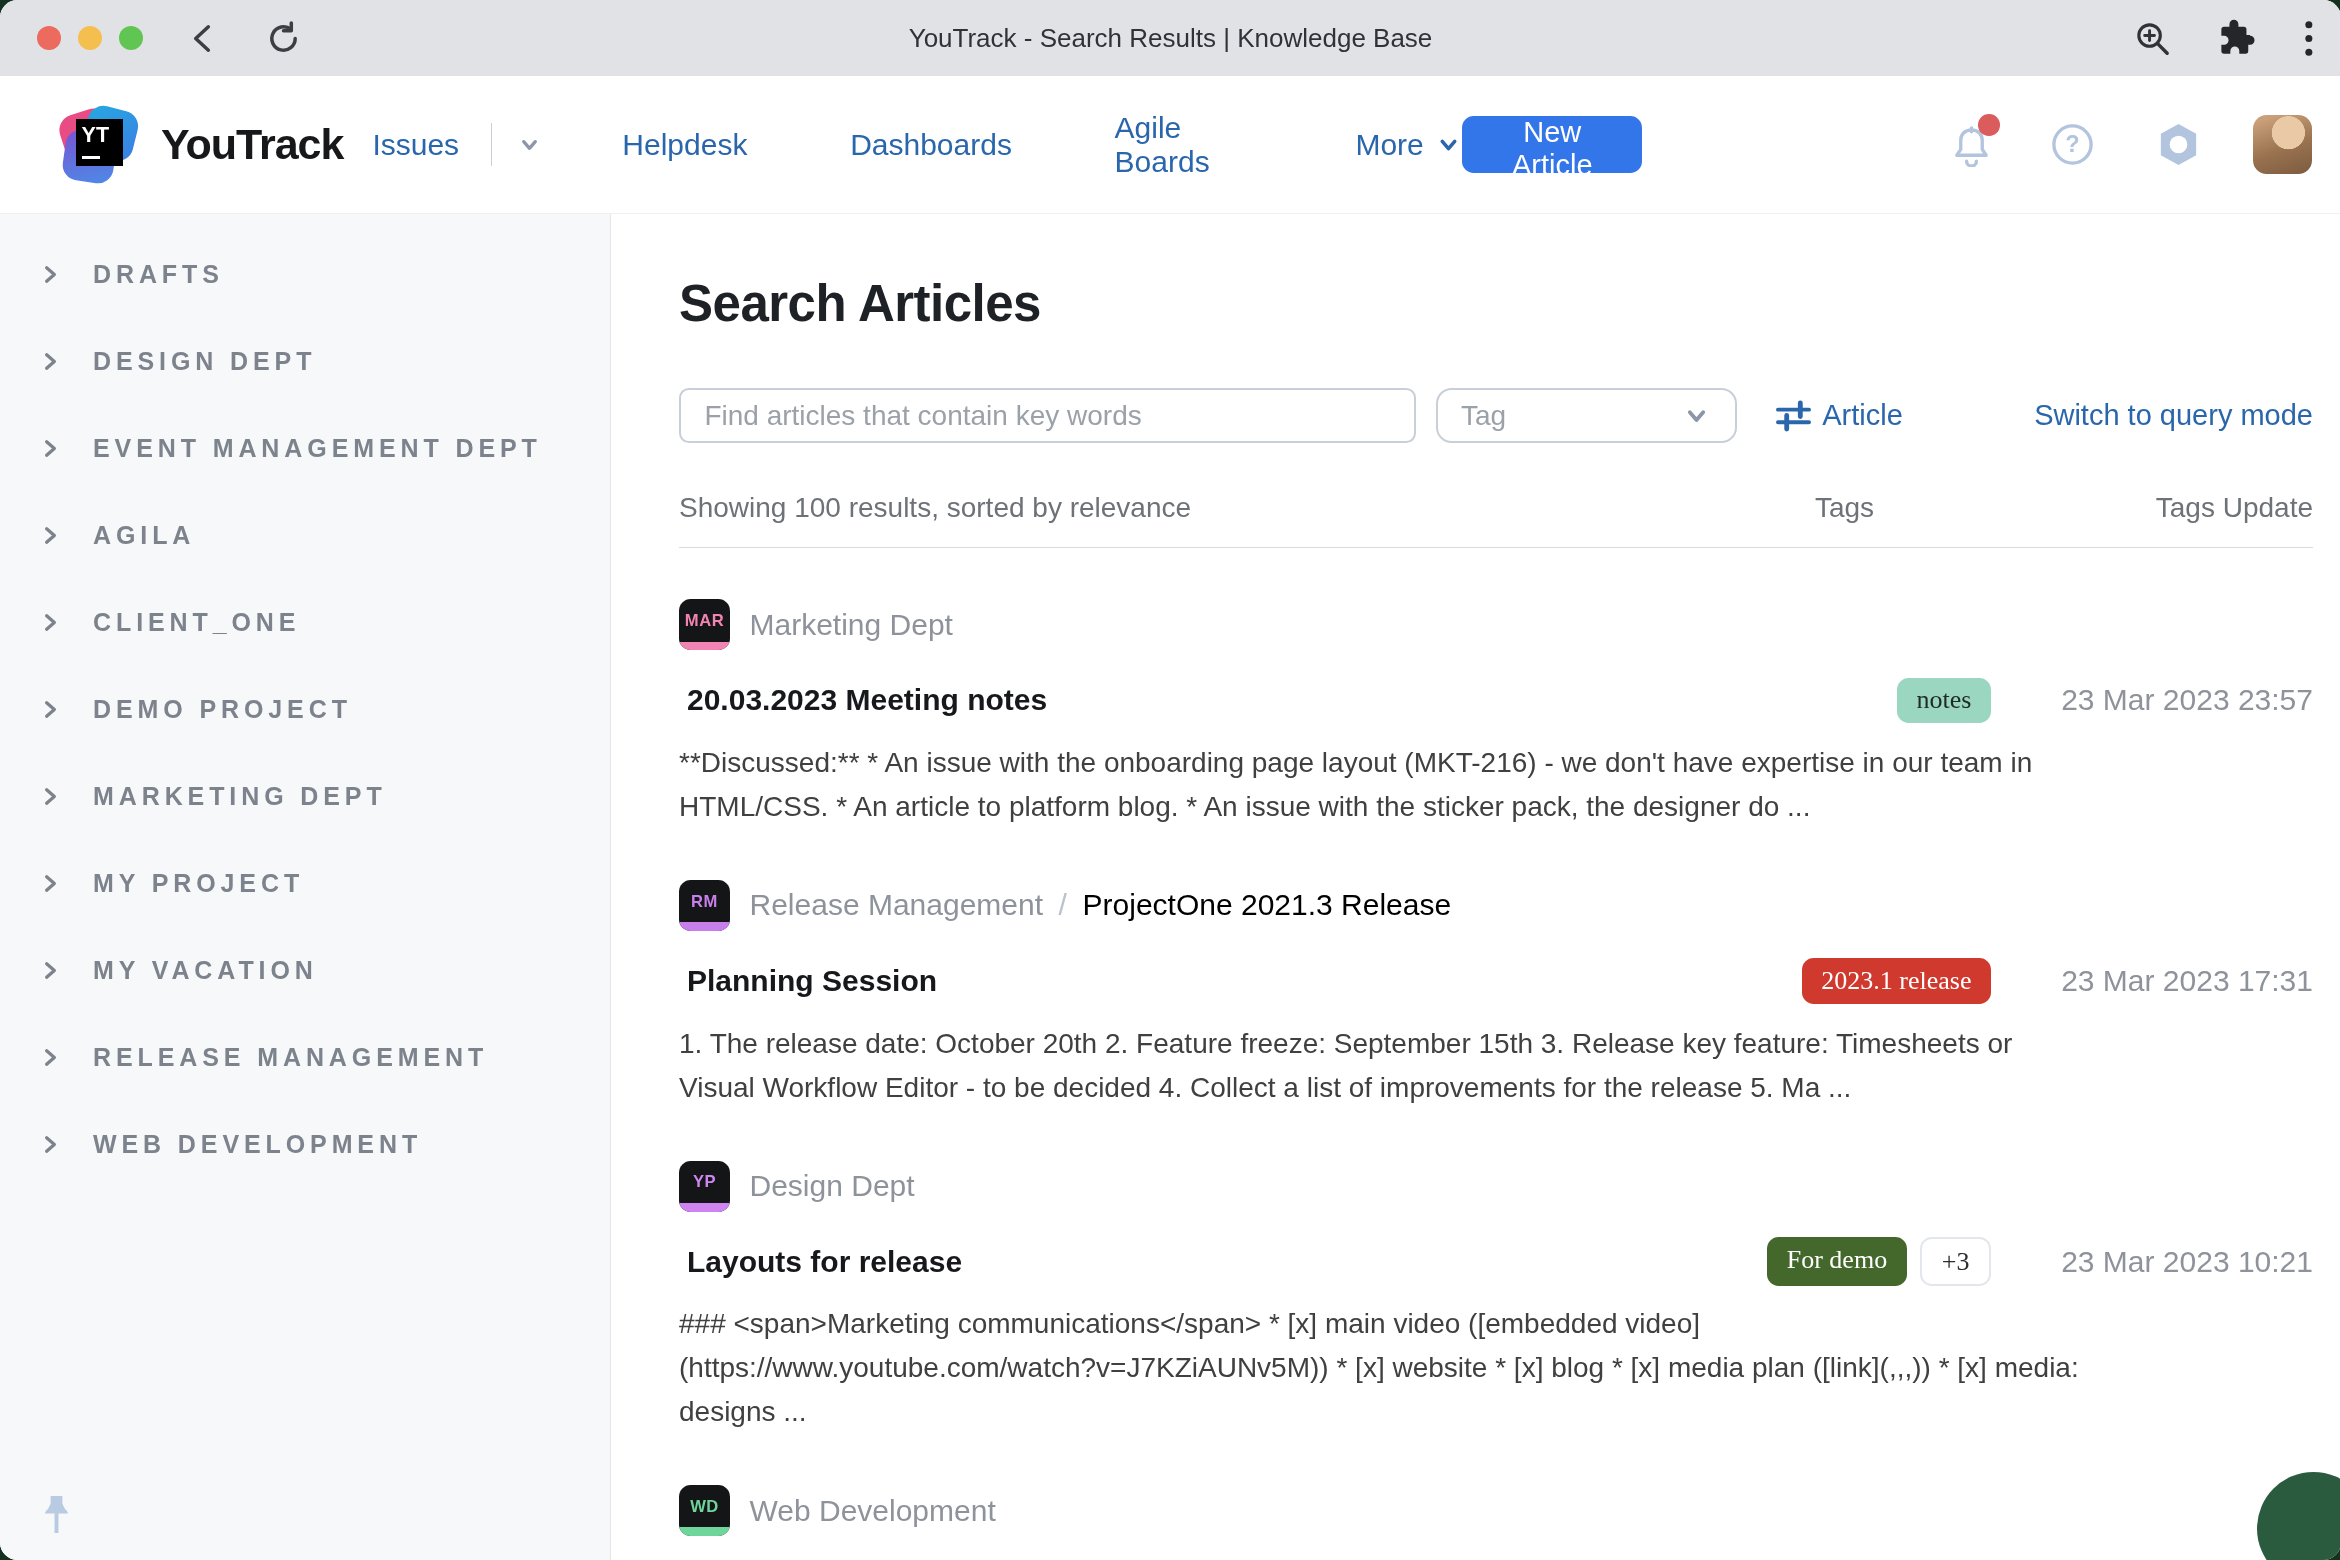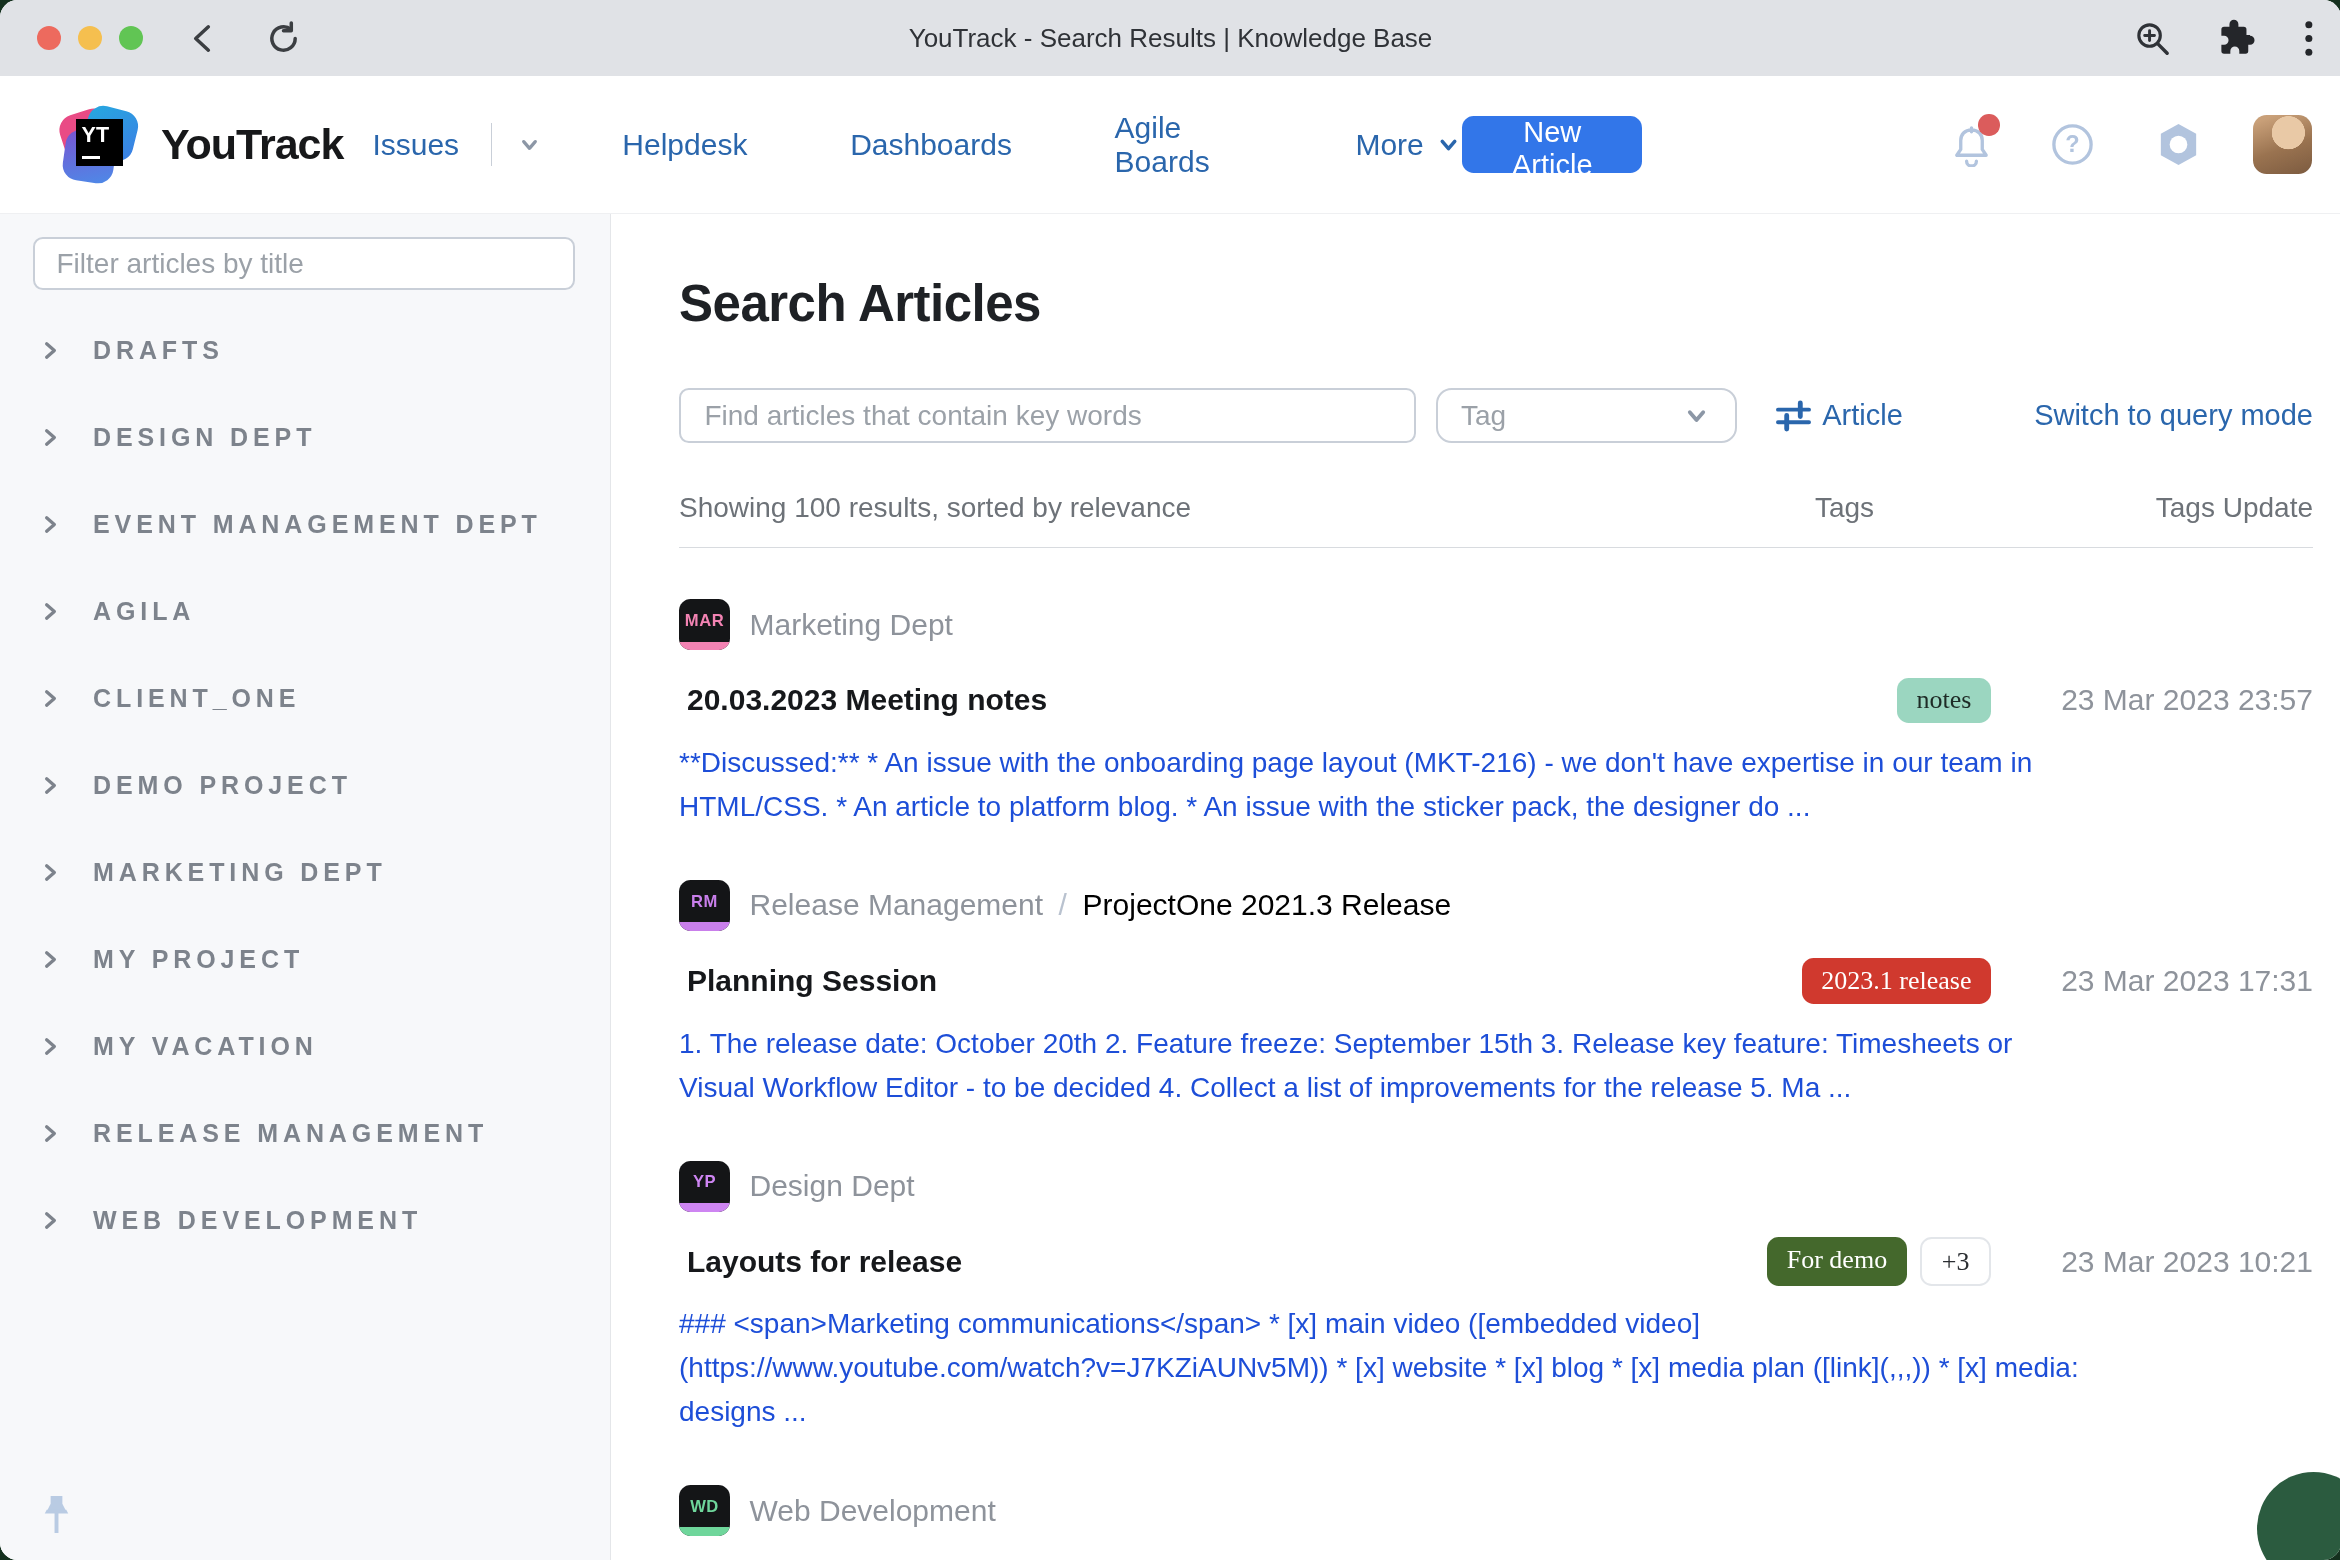--- a/index.html
+++ b/index.html
@@ -137,21 +137,21 @@
   .result-head{display:flex;align-items:center;margin-top:25px;}
   .result-title{flex:1;margin:8px;font-size:30px;font-weight:700;color:#16181B;cursor:pointer;}
   .result-tags{width:371px;flex:none;display:flex;justify-content:flex-end;gap:13.7px;margin-right:29px;}
   .tag-pill{
     font-size:26px;padding:7.8px 19.5px;border-radius:11.7px;white-space:nowrap;cursor:pointer;
     box-sizing:border-box;
     font-family:Liberation Serif, serif;
   }
   .result-date{width:293px;flex:none;text-align:right;font-size:30px;color:#8E939B;white-space:nowrap;}
   .result-snippet{
-    margin:15.6px 0 0 0;max-width:1414px;font-size:28px;line-height:44px;color:#1d4ed8;
+    margin:15.6px 0 0 0;max-width:1414px;font-size:28px;line-height:44px;color:#404040;
     word-break:break-word;
   }
 
   .fab-peek{
     position:absolute;right:-29px;bottom:-25px;width:113px;height:113px;border-radius:50%;
     background:#2B5B3F;cursor:pointer;
   }
 </style>
 </head>
 <body>
@@ -261,21 +261,20 @@
             <circle cx="26" cy="26" r="9" fill="#ffffff"></circle>
           </svg>
       </span>
       <span class="user-avatar"></span>
     </div>
   </div>
 
   <div class="page">
 
     <aside class="sidebar">
-      <input class="filter-input" type="text" placeholder="Filter articles by title" style="">
 
       <ul class="proj-list">
         <li class="proj-item">
           <span class="proj-chev">
               <svg width="27" height="27" viewBox="0 0 28 28">
                 <polyline class="chev" points="10,7 18,14 10,21" style="stroke:#7D838C;"></polyline>
               </svg>
             </span>
           <span class="proj-label">DRAFTS</span>
         </li>

